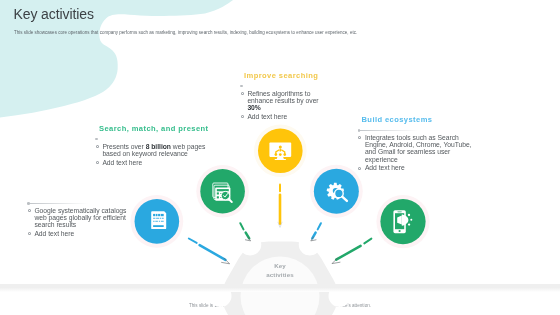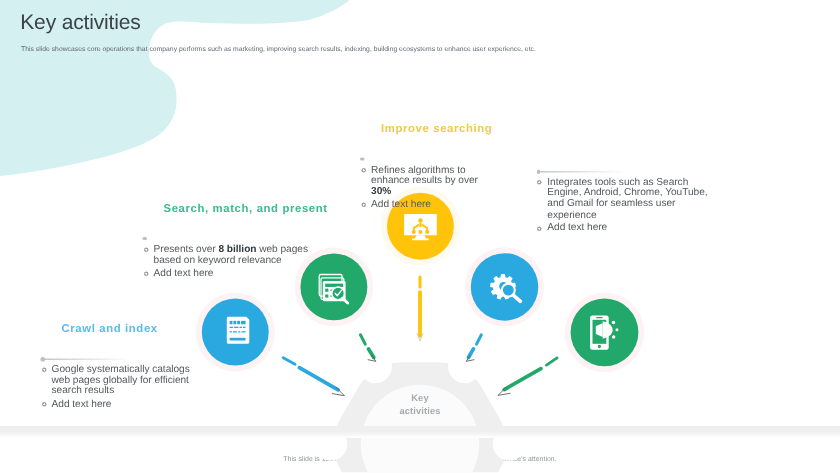--- a/index.html
+++ b/index.html
@@ -13,21 +13,21 @@
   #title{position:absolute;left:13.5px;top:3px;font-size:14px;line-height:22px;
          color:#3d4246;letter-spacing:-0.1px;white-space:nowrap;}
   #subtitle{position:absolute;left:14px;top:29.5px;font-size:4.5px;line-height:6px;
             color:#5f666c;letter-spacing:0.02px;white-space:nowrap;}
   #footer{position:absolute;left:0;top:302.5px;width:560px;text-align:center;
           font-size:4.6px;color:#8f9499;letter-spacing:0.02px;}
   #bottomband{position:absolute;left:0;top:284px;width:560px;height:7.5px;
           background:linear-gradient(to bottom,#efefef 0%,#efefef 45%,#fff 100%);}
 
   .blk{position:absolute;}
-  .blk h3{margin:14px;font-size:7.55px;line-height:8px;font-weight:bold;letter-spacing:0.42px;
+  .blk h3{margin:4px;font-size:7.55px;line-height:8px;font-weight:bold;letter-spacing:0.42px;
           white-space:nowrap;}
   .blk .rule{position:relative;height:6.1px;margin:0;}
   .blk .rule .ln{position:absolute;left:2.5px;top:2.0px;height:0.65px;width:58px;
         background:linear-gradient(to right,#c2c6ca,rgba(194,198,202,0));}
   .blk .rule .dt{position:absolute;left:0;top:1.0px;width:2.5px;height:2.5px;
         border-radius:50%;background:#bbbfc3;}
   .blk ul{margin:0;padding:0;list-style:none;}
   .blk li{position:relative;padding-left:7.4px;font-size:6.75px;line-height:7.15px;
           color:#54595d;letter-spacing:-0.02px;}
   .blk li + li{margin-top:1.6px;}
@@ -207,32 +207,32 @@
       <span class="dt"></span>
       <span class="ln"></span>
     </div>
     <ul>
       <li><span class="mk"></span><span>Presents over </span><b>8 billion</b><span> web pages based on keyword relevance</span></li>
       <li><span class="mk"></span><span>Add text here</span></li>
     </ul>
   </div>
 
   <div class="blk" style="left:357.5px;top:112px;width:116px;">
+    <h3 style="color:#56bced;">Build ecosystems</h3>
     <div class="rule">
       <span class="dt"></span>
       <span class="ln"></span>
     </div>
     <ul>
       <li><span class="mk"></span><span>Integrates tools such as Search Engine, Android, Chrome, YouTube, and Gmail for seamless user experience</span></li>
       <li><span class="mk"></span><span>Add text here</span></li>
     </ul>
   </div>
 
   <div class="blk" style="left:27px;top:201px;width:102px;">
-    <h3 style="color:#56bced;">Crawl and index</h3>
     <div class="rule">
       <span class="dt"></span>
       <span class="ln"></span>
     </div>
     <ul>
       <li><span class="mk"></span><span>Google systematically catalogs web pages globally for efficient search results</span></li>
       <li><span class="mk"></span><span>Add text here</span></li>
     </ul>
   </div>
 

